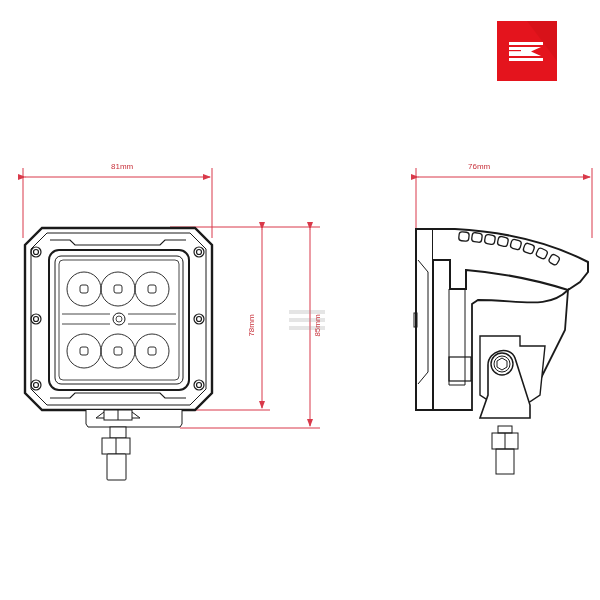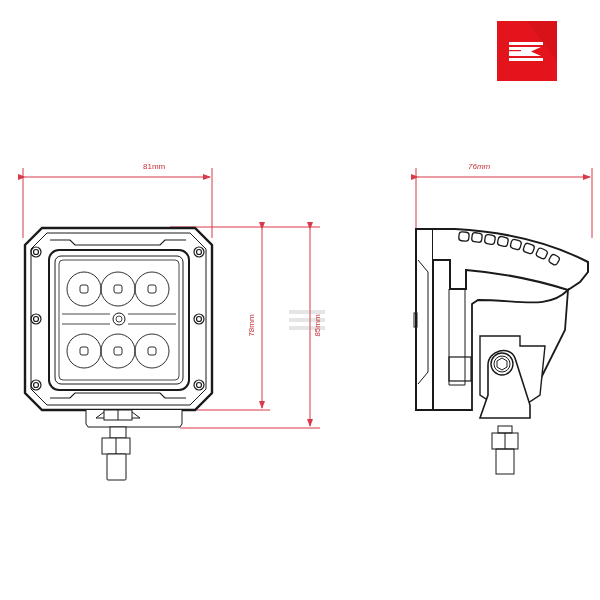--- a/index.html
+++ b/index.html
@@ -152,16 +152,16 @@
     <circle cx="502" cy="364" r="8" stroke-width="1"></circle>
     <polygon points="502,358 507,361 507,367 502,370 497,367 497,361" stroke-width="1"></polygon>
 
     <rect x="492" y="433" width="26" height="16" stroke-width="1"></rect>
     <line x1="505" y1="433" x2="505" y2="449" stroke-width="1"></line>
     <rect x="498" y="426" width="14" height="7" stroke-width="1"></rect>
     <rect x="496" y="449" width="18" height="25" stroke-width="1"></rect>
   </g>
 </svg>
 
-<div class="dim-label" style="left:111px; top:162px;margin-left:32px;">81mm</div>
+<div class="dim-label" style="left:111px; top:162px;">81mm</div>
 <div class="dim-label vert" style="left:240px; top:321px;">78mm</div>
 <div class="dim-label vert" style="left:306px; top:321px;">85mm</div>
-<div class="dim-label" style="left:468px; top:162px;font-style:italic;">76mm</div>
+<div class="dim-label" style="left:468px; top:162px;">76mm</div>
 
 </body></html>

